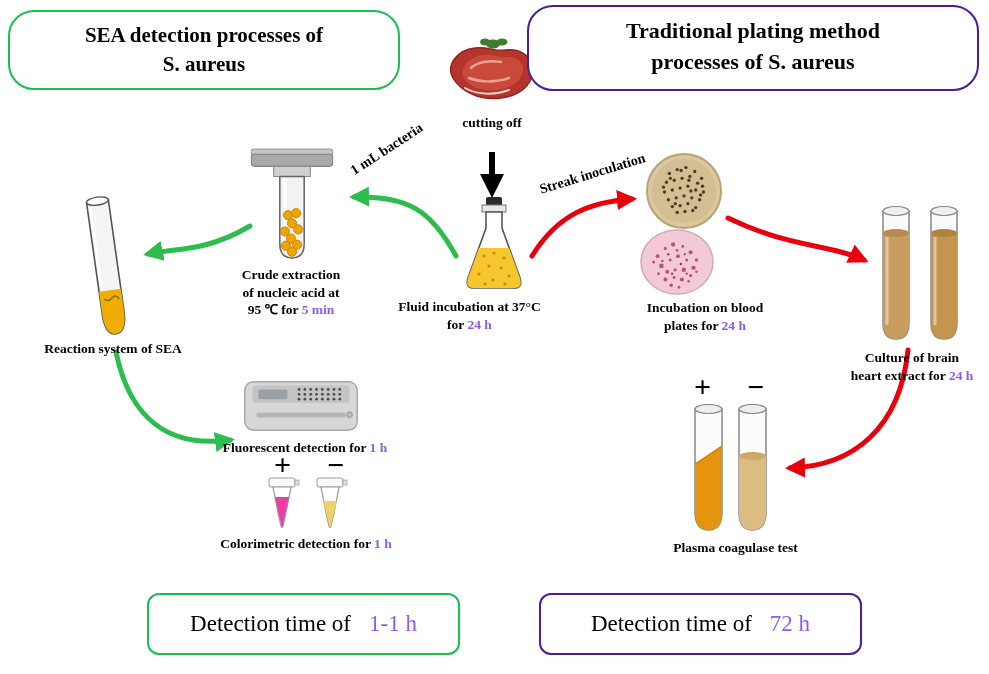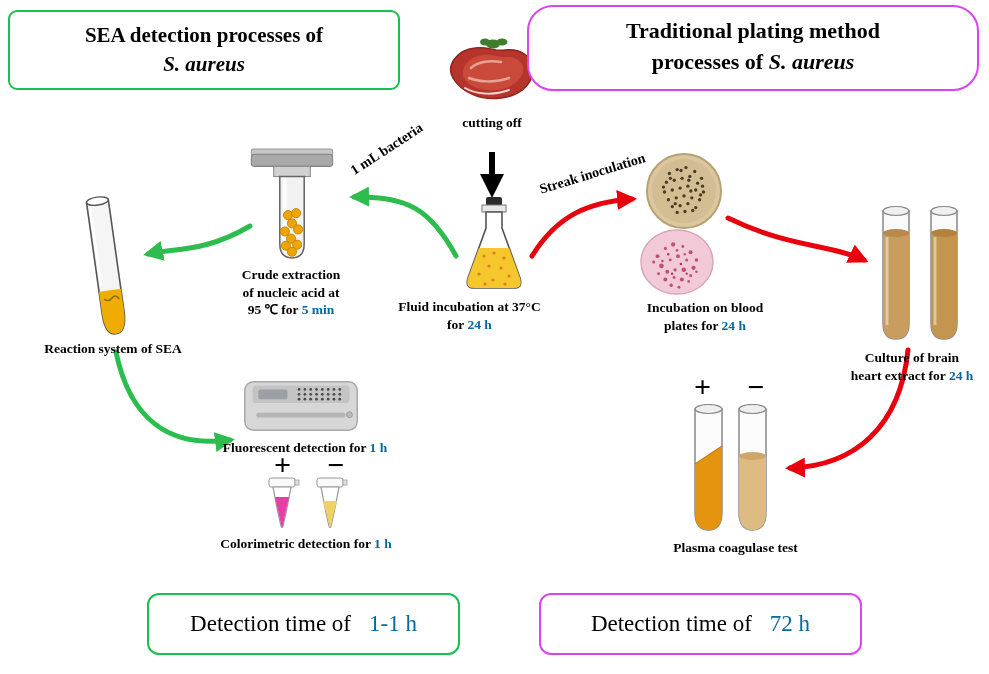--- a/index.html
+++ b/index.html
@@ -14,33 +14,33 @@
   }
   .abs { position: absolute; }
   .caption {
     font-weight: bold;
     font-size: 13.5px;
     line-height: 1.3;
     text-align: center;
     color: #000;
     z-index: 5;
   }
-  .red { color: #0369a1; }
-  .it { font-style: italic; }
+  .red { color: #8b5cf6; }
+  .it { }
   .title-box {
     text-align: center;
     font-weight: bold;
     font-size: 22px;
     line-height: 1.4;
     padding-top: 9px;
     z-index: 5;
     background: #fff;
   }
-  .green-border { border: 2px solid #17c04f; border-radius: 9px; }
-  .red-border { border: 2px solid #d946ef; border-radius: 26px; }
+  .green-border { border: 2px solid #17c04f; border-radius: 26px; }
+  .red-border { border: 2px solid #4c1d95; border-radius: 26px; }
   .summary-box {
     font-size: 23px;
     display: flex;
     align-items: center;
     justify-content: center;
     gap: 18px;
     border-radius: 10px;
     z-index: 5;
     background: #fff;
   }

